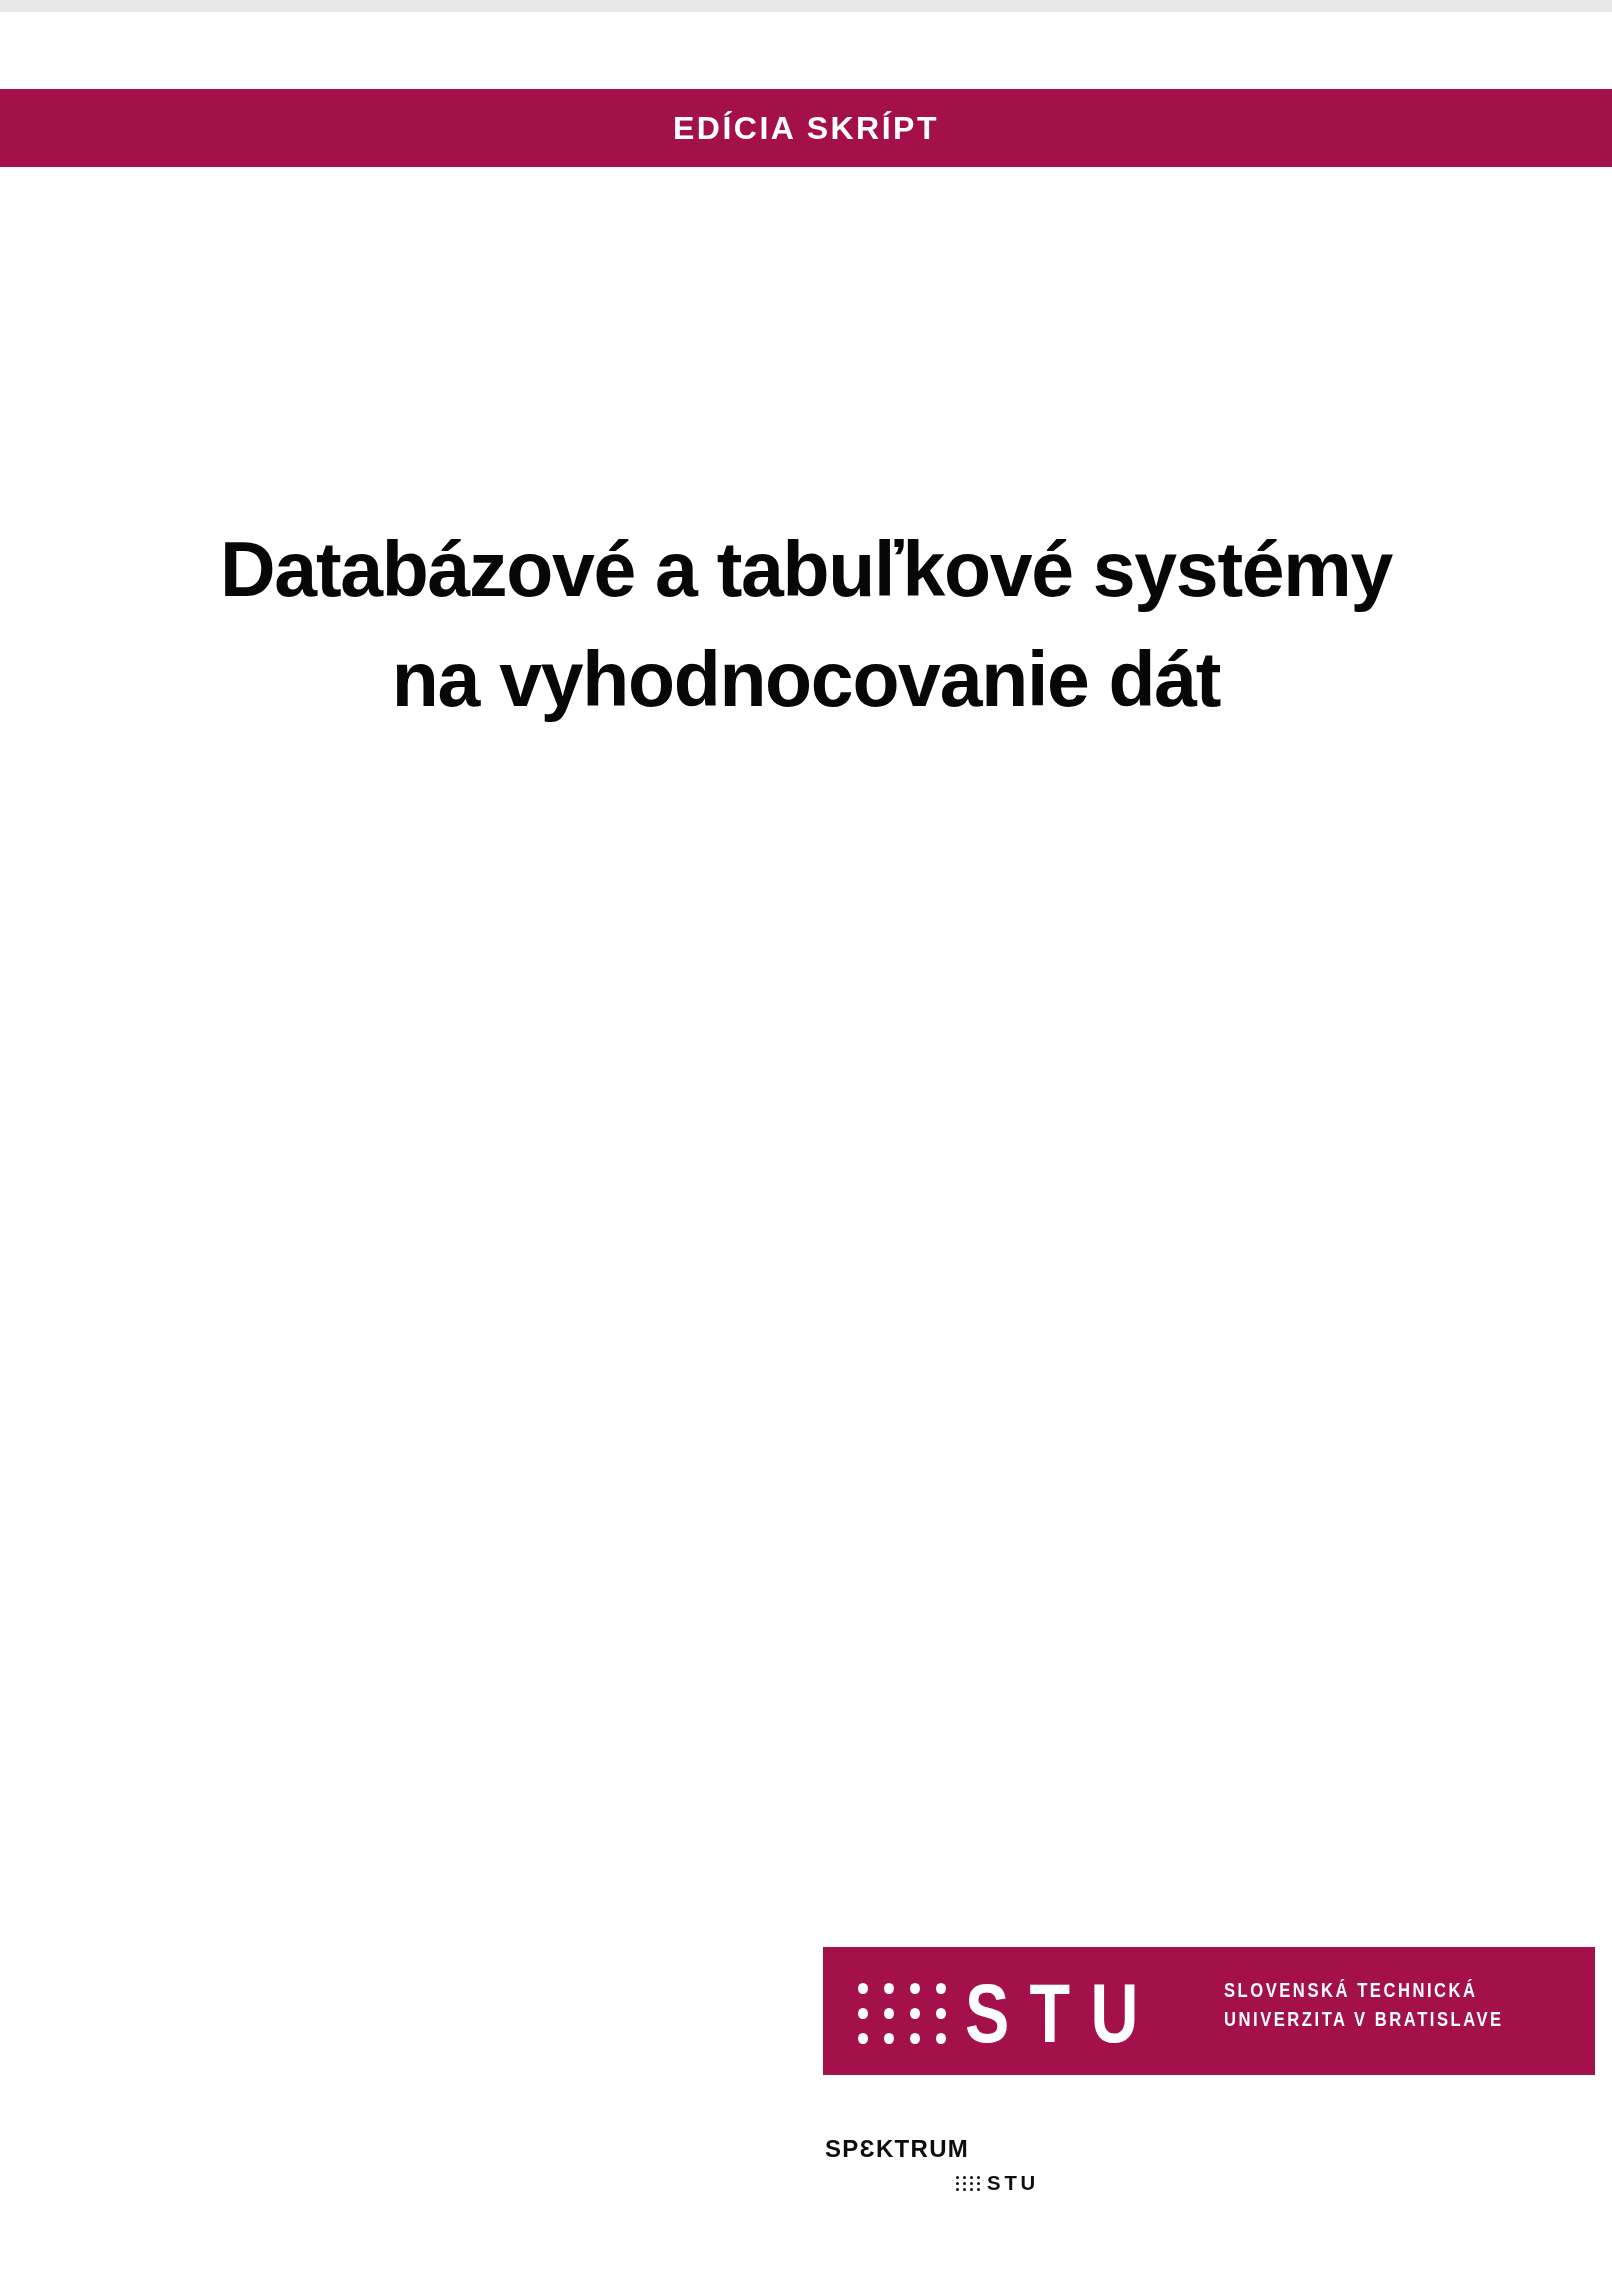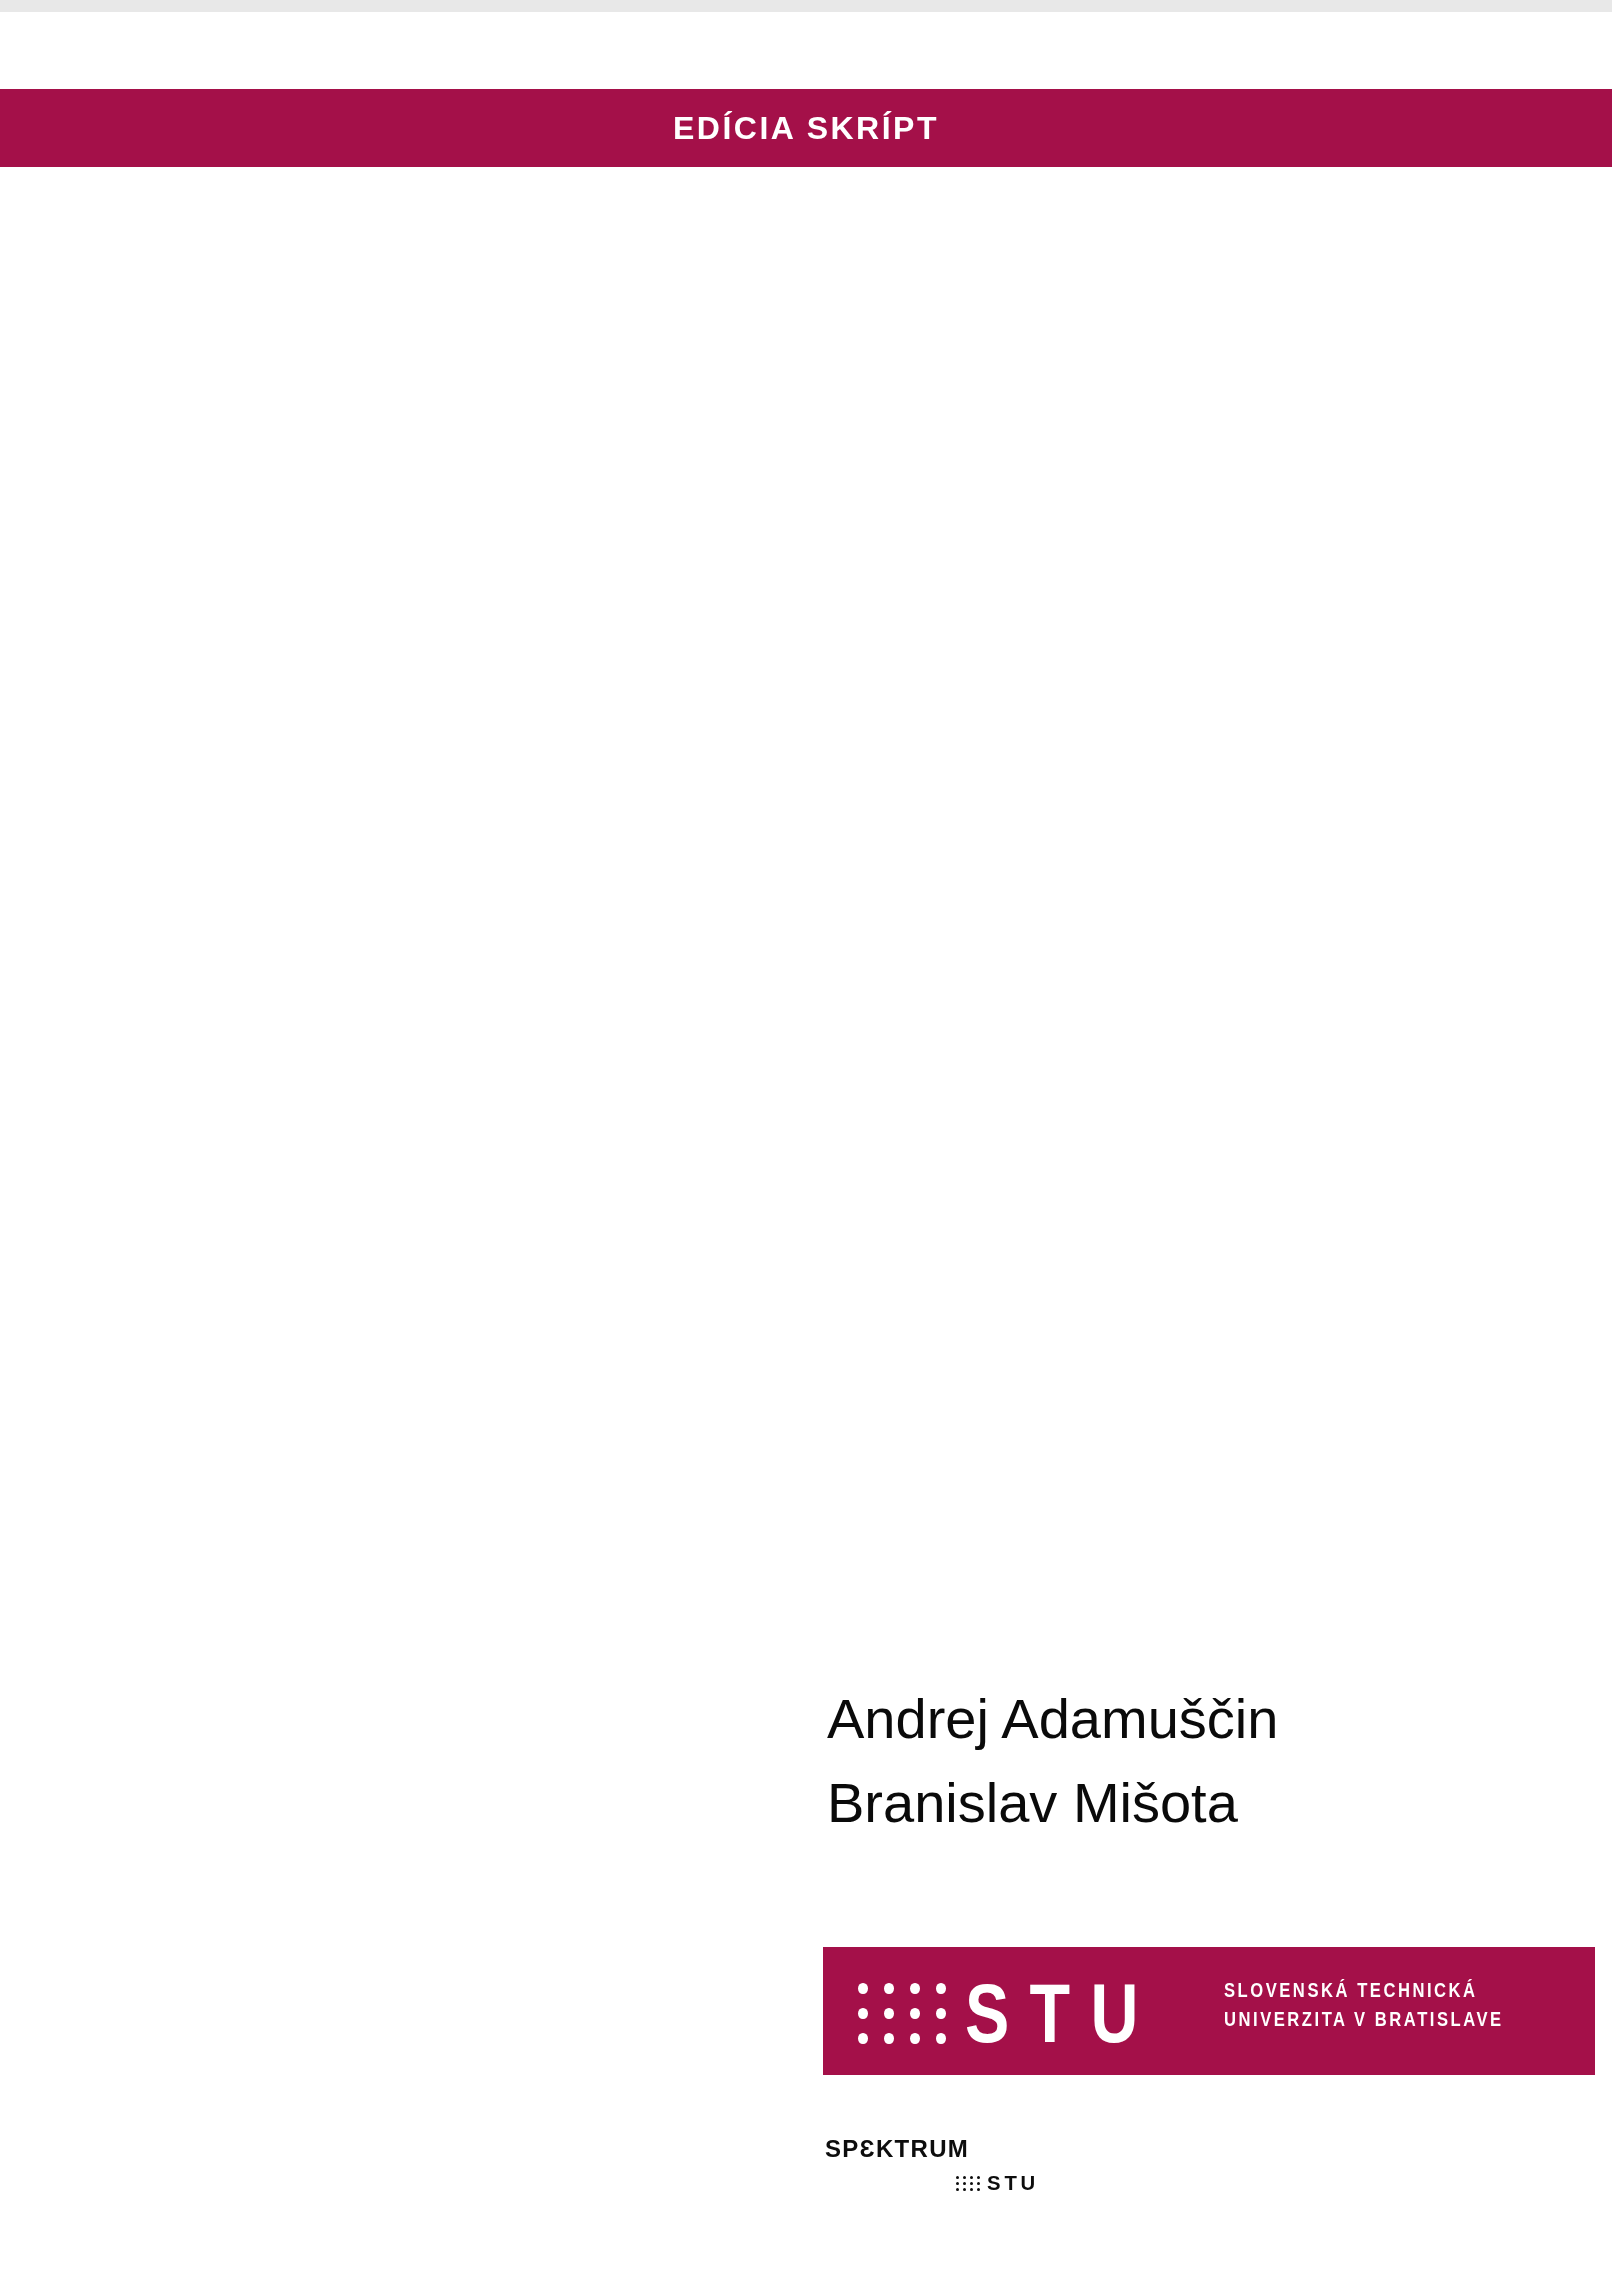--- a/index.html
+++ b/index.html
@@ -155,25 +155,25 @@
 </style>
 </head>
 <body>
 
 <div class="page">
 
   <div class="series-banner">
     <span class="series-banner-label">EDÍCIA SKRÍPT</span>
   </div>
 
-
-  <div class="authors">
-    <div>Andrej Adamuščin</div>
-    <div>Branislav Mišota</div>
-  </div>
+  <div class="book-title">
+    <div>Databázové a tabuľkové systémy</div>
+    <div>na vyhodnocovanie dát</div>
+  </div>
+
 
   <div class="stu-box">
     <div class="stu-dot-matrix">
         <span class="dot"></span>
         <span class="dot"></span>
         <span class="dot"></span>
         <span class="dot"></span>
         <span class="dot"></span>
         <span class="dot"></span>
         <span class="dot"></span>

